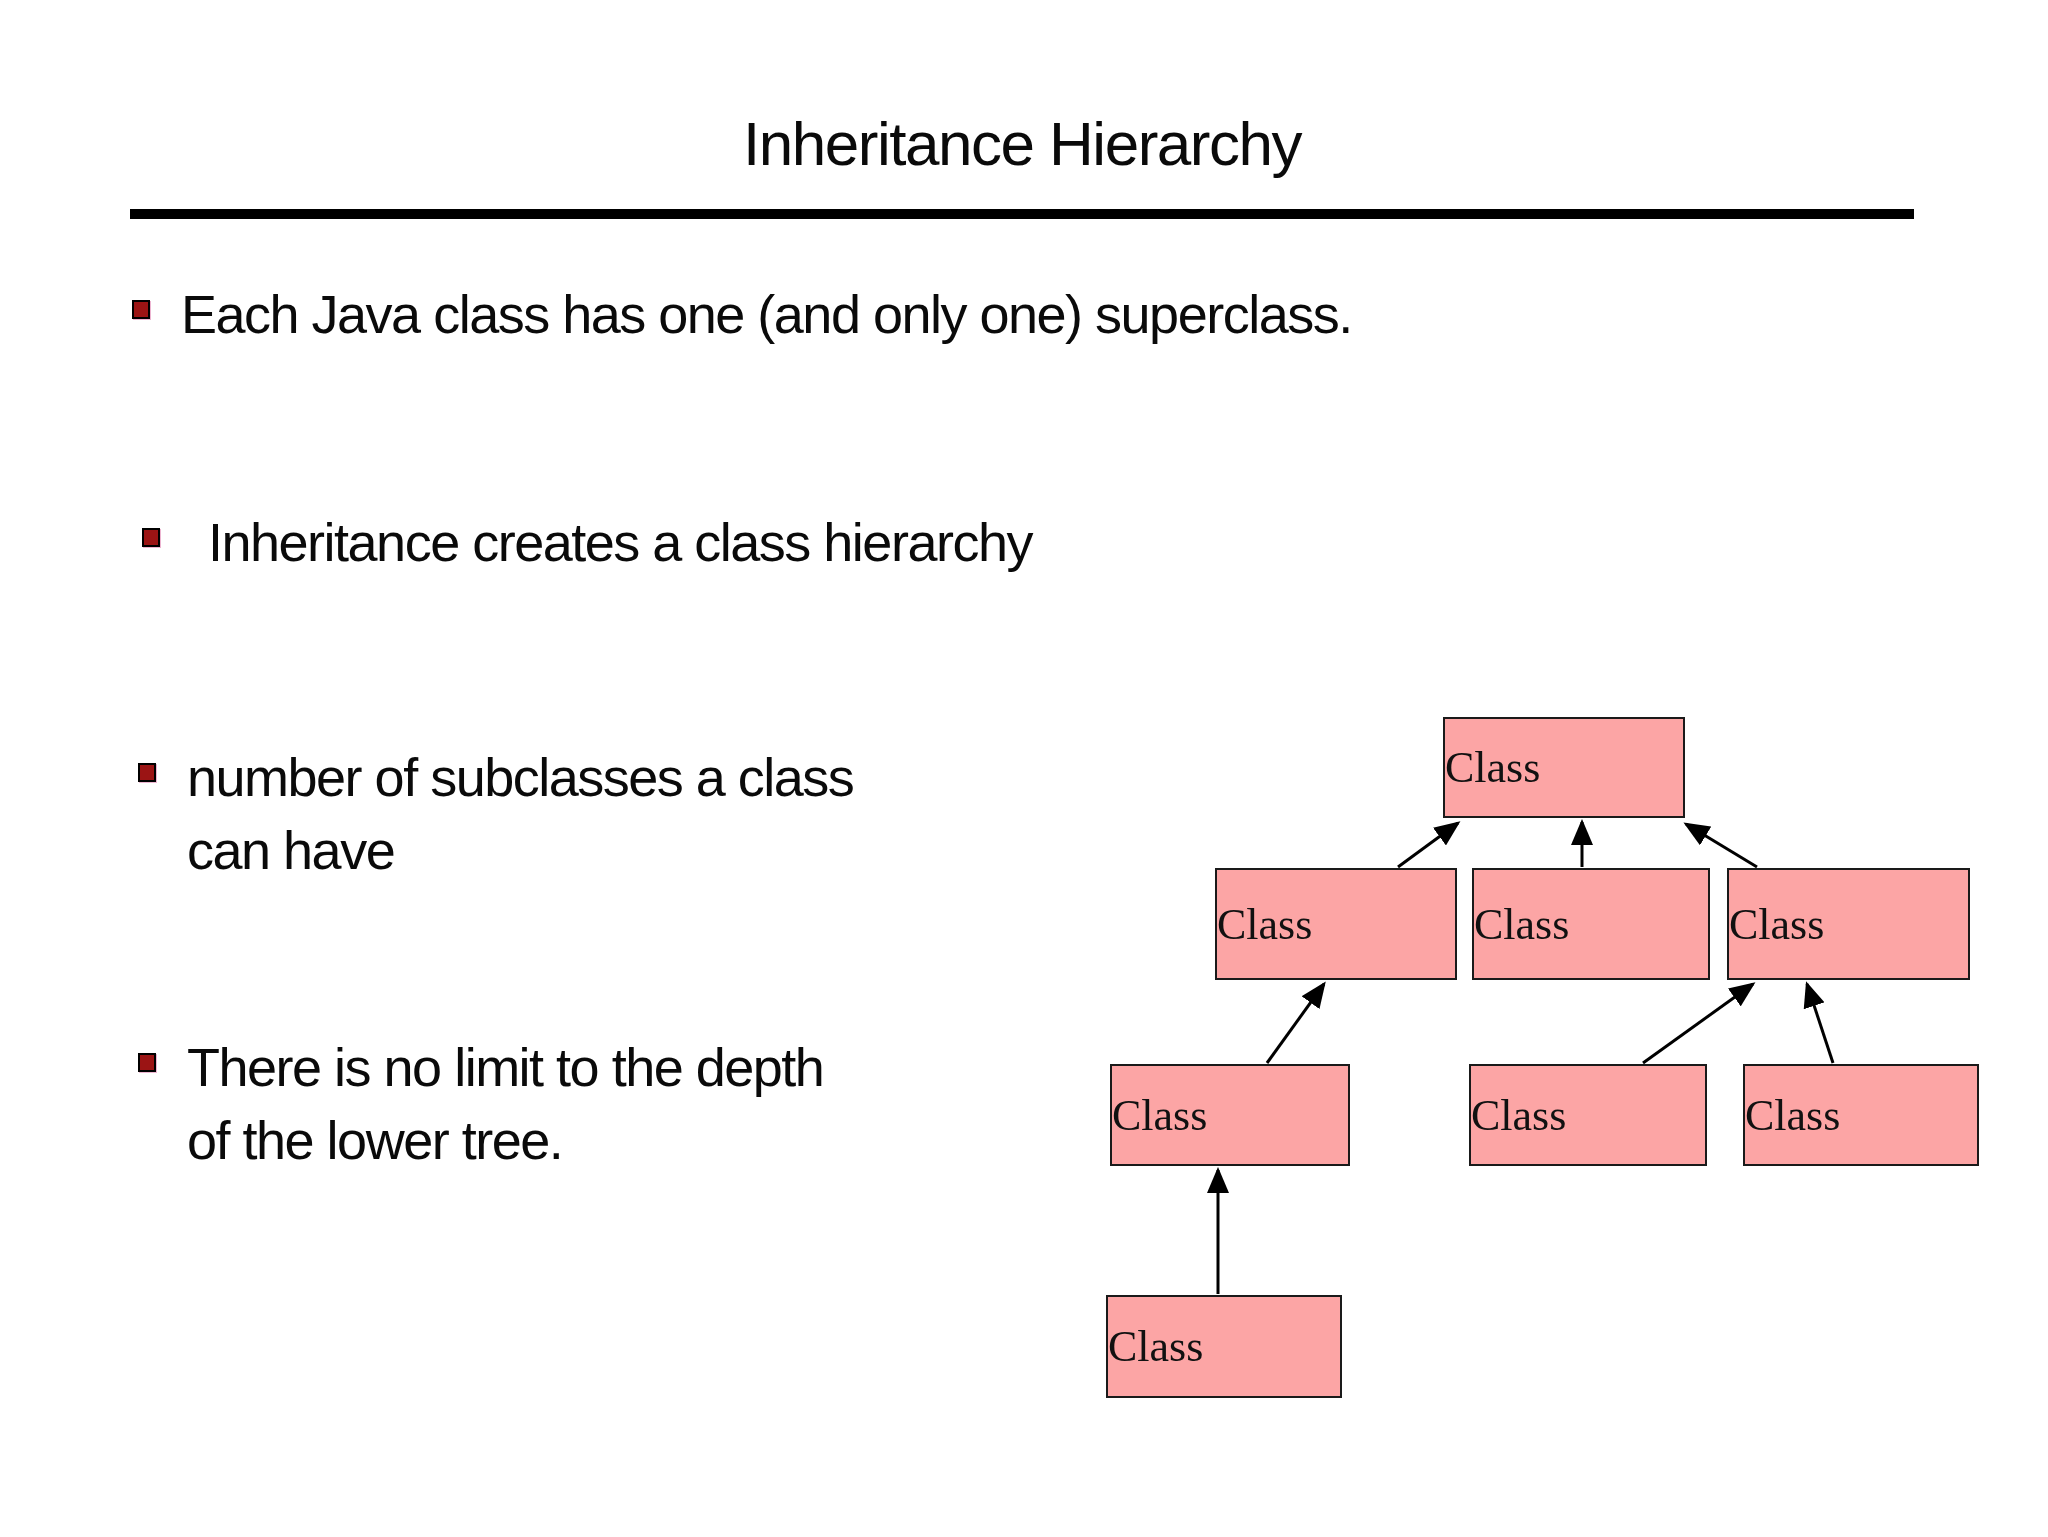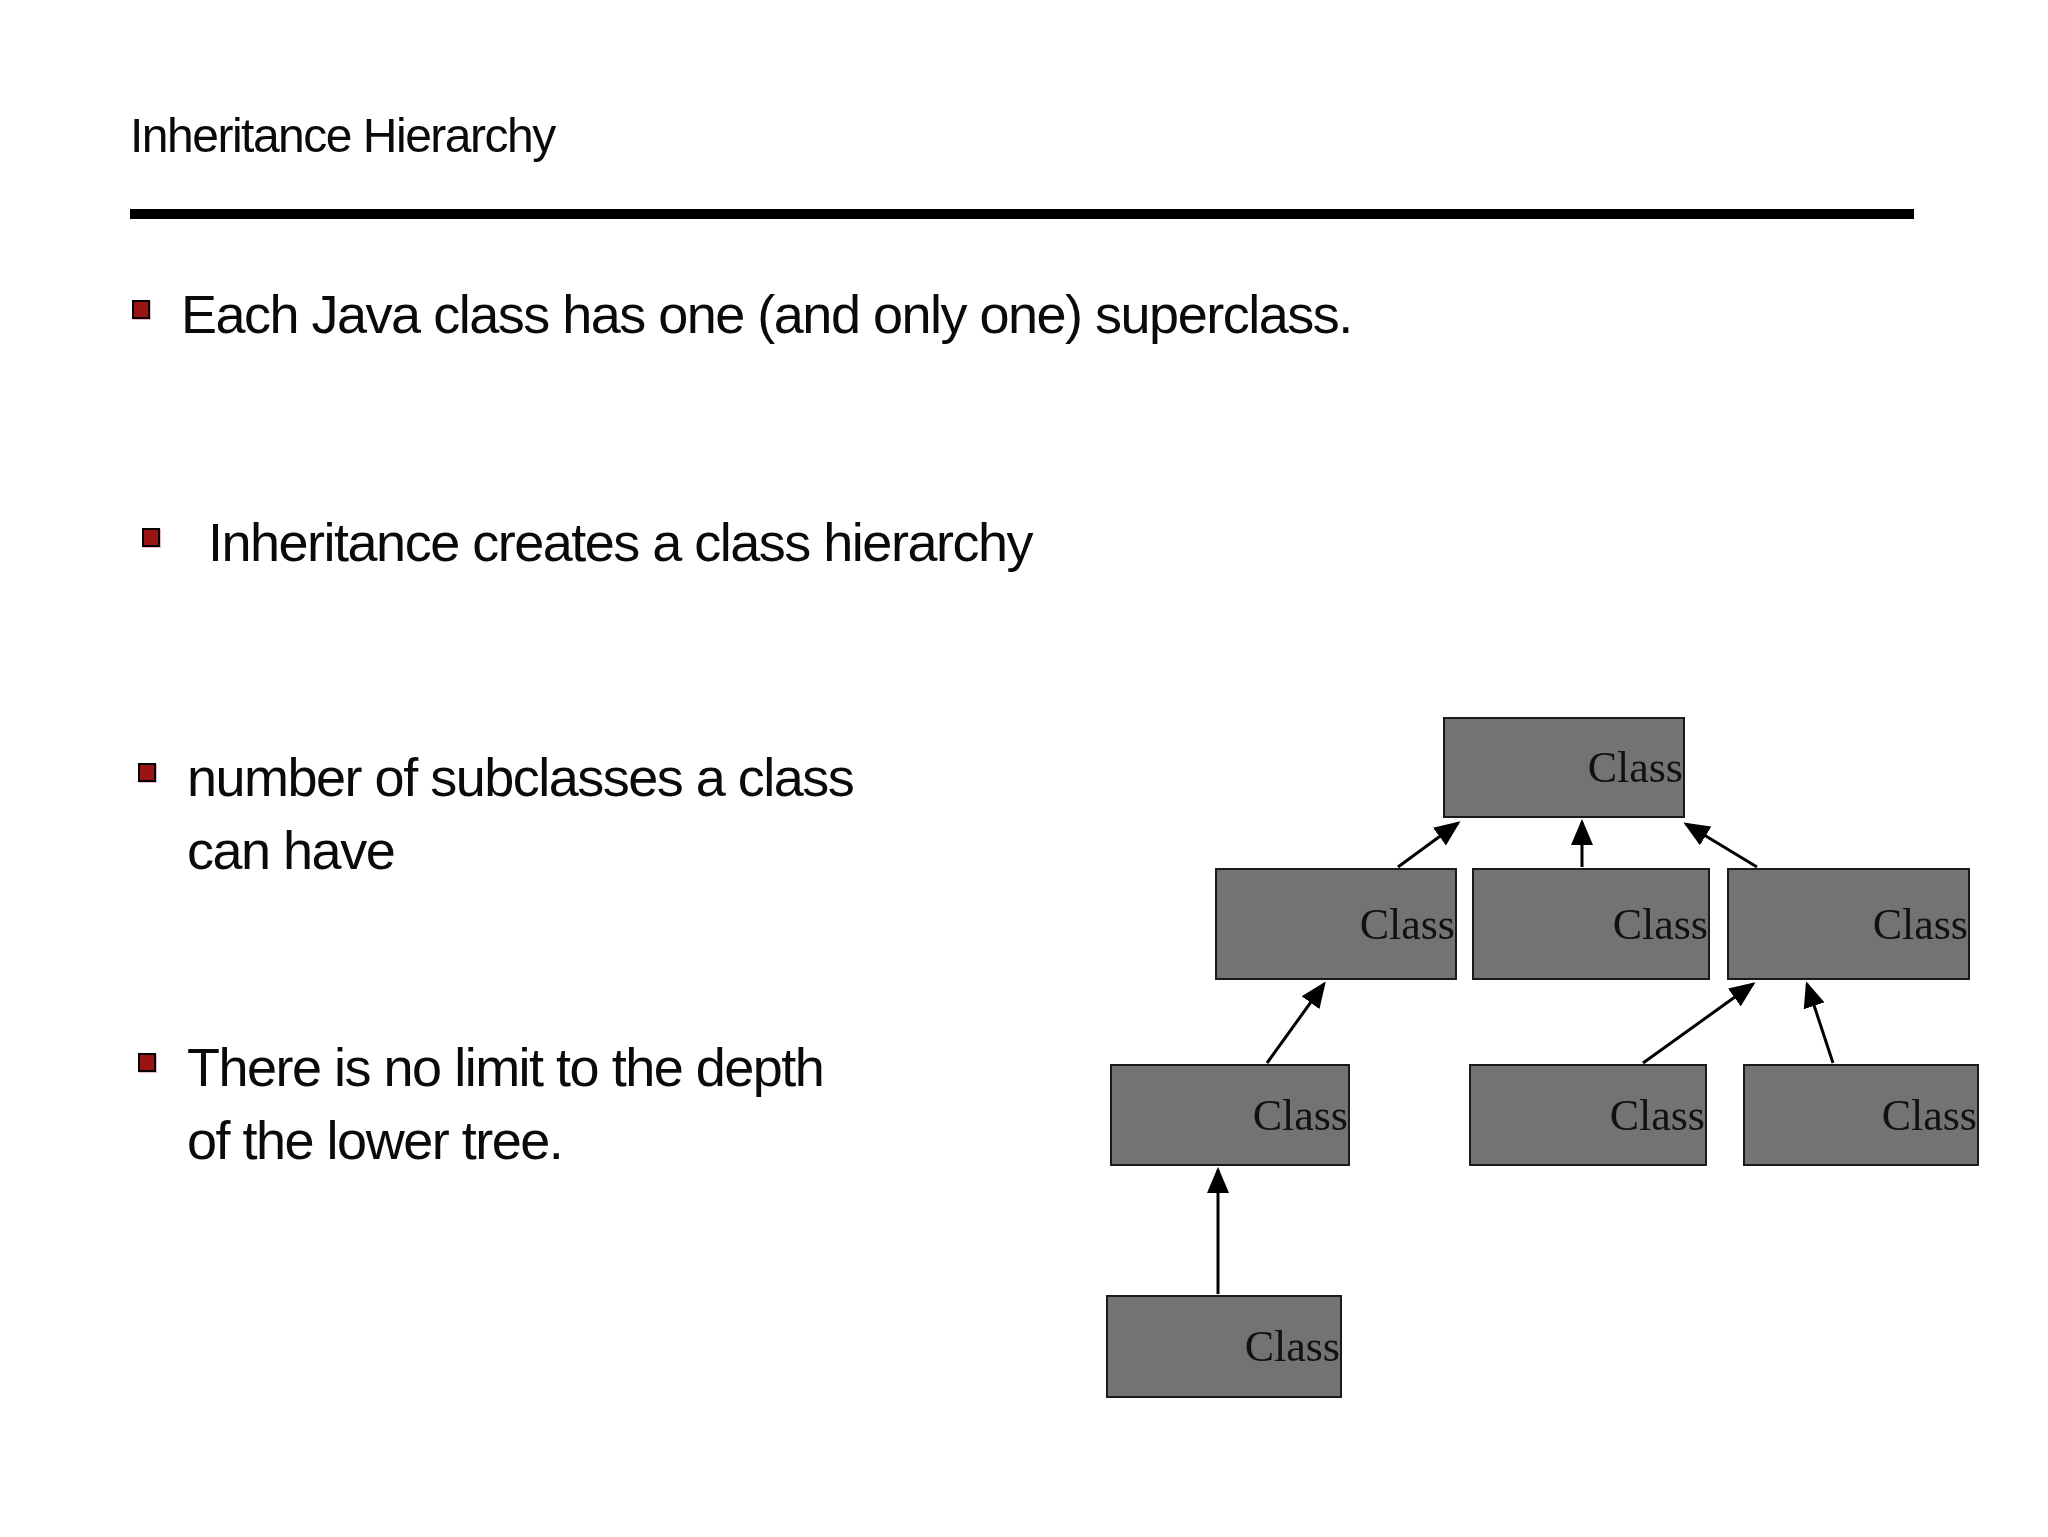--- a/index.html
+++ b/index.html
@@ -16,22 +16,22 @@
     font-family: "Liberation Sans", sans-serif;
     color: #0a0a0a;
   }
 
   
   .title {
     position: absolute;
     left: 130px;
     width: 1784px;
     top: 108px;
-    text-align: left;
-    font-size: 48px;
+    text-align: center;
+    font-size: 62px;
     letter-spacing: -1.5px;
     color: #0a0a0a;
     white-space: nowrap;
   }
   .rule {
     position: absolute;
     left: 130px;
     top: 209px;
     width: 1784px;
     height: 10px;
@@ -68,25 +68,25 @@
   }
   .l2 .bullet {
     width: 13px; height: 14px;
     margin-top: 17px;
     margin-right: 27px;
   }
 
   
   .dbox {
     position: absolute;
-    background: #737373;
+    background: #fca5a5;
     border: 2px solid #1a1a1a;
     display: flex;
     align-items: center;
-    justify-content: flex-end;
+    justify-content: flex-start;
     font-family: "Liberation Serif", serif;
     font-size: 44px;
     color: #111111;
     box-sizing: border-box;
   }
   #arrows {
     position: absolute;
     left: 0; top: 0;
     width: 2048px;
     height: 1537px;

